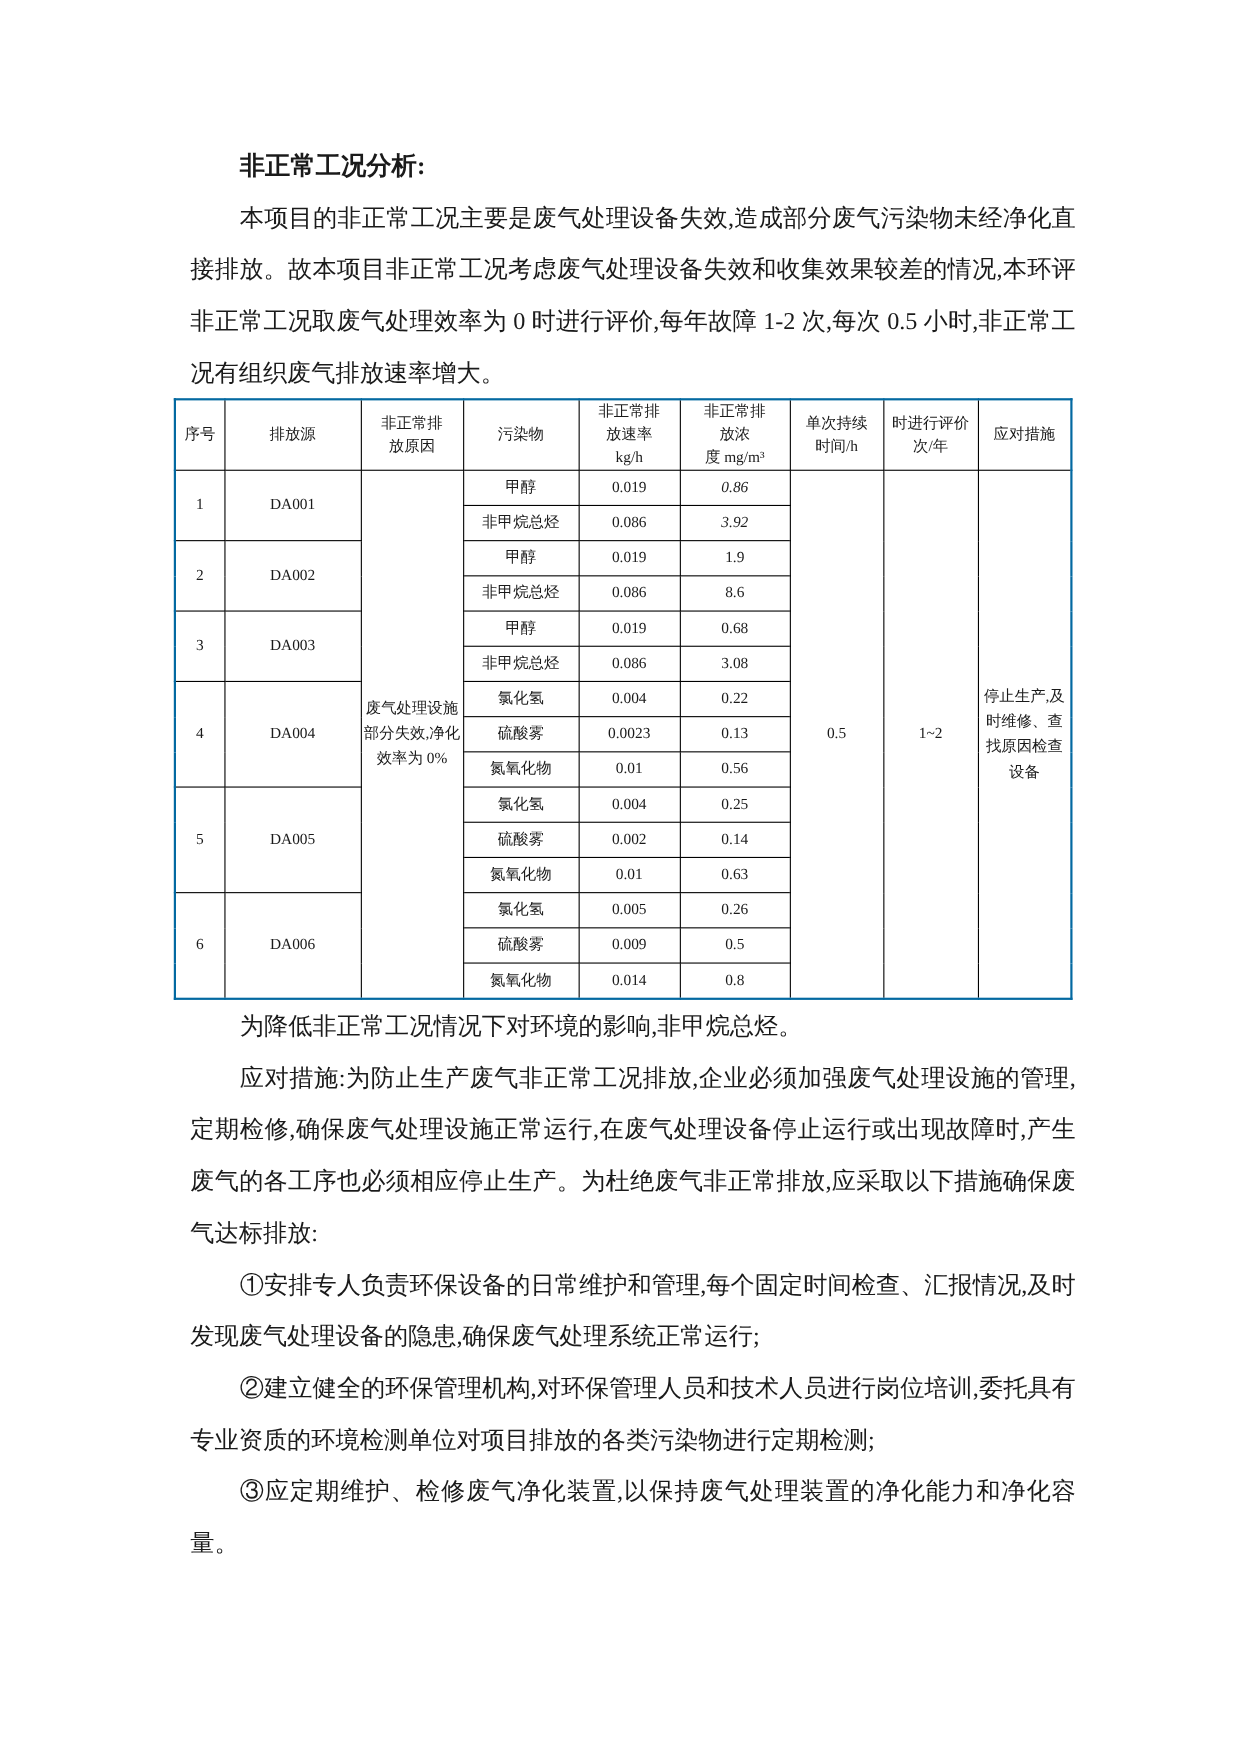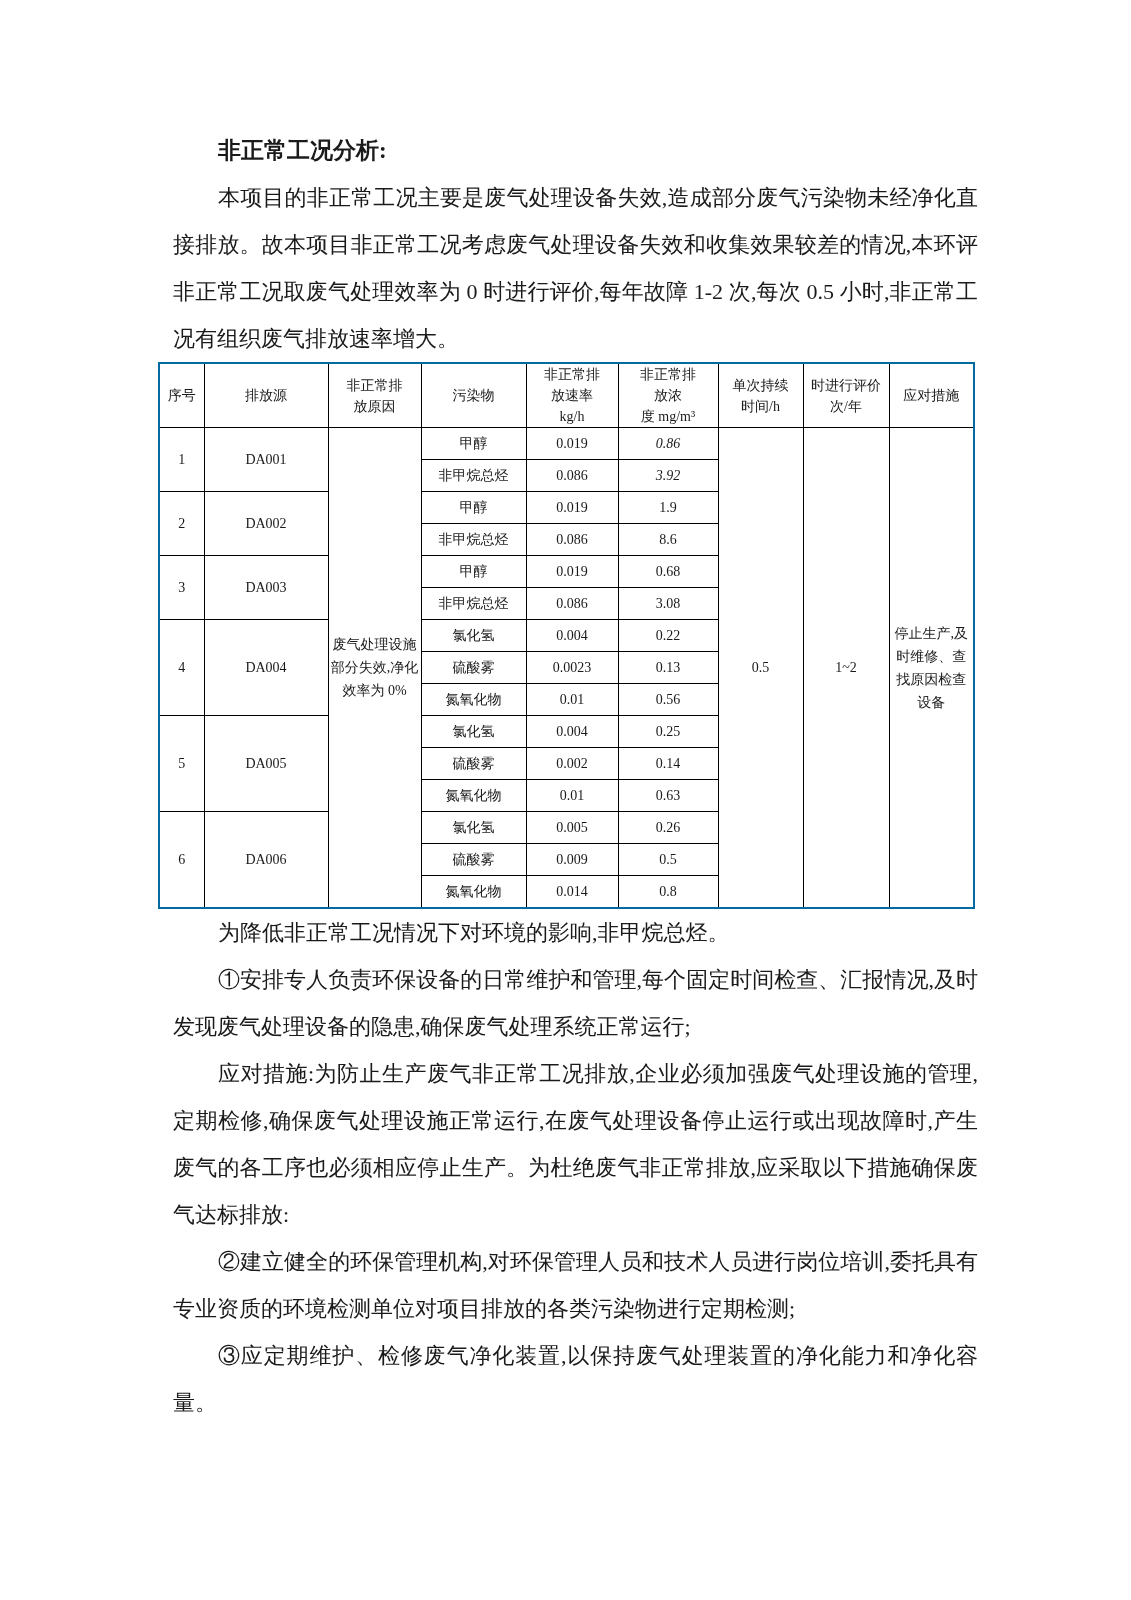--- a/index.html
+++ b/index.html
@@ -206,19 +206,19 @@
         </tr>
         <tr>
           <td>氮氧化物</td>
           <td>0.014</td>
           <td>0.8</td>
         </tr>
       </tbody>
     </table>
 
     <p class="para">为降低非正常工况情况下对环境的影响,非甲烷总烃。</p>
+    <p class="para">应对措施:为防止生产废气非正常工况排放,企业必须加强废气处理设施的管理,定期检修,确保废气处理设施正常运行,在废气处理设备停止运行或出现故障时,产生废气的各工序也必须相应停止生产。为杜绝废气非正常排放,应采取以下措施确保废气达标排放:</p>
     <p class="para">①安排专人负责环保设备的日常维护和管理,每个固定时间检查、汇报情况,及时发现废气处理设备的隐患,确保废气处理系统正常运行;</p>
-    <p class="para">应对措施:为防止生产废气非正常工况排放,企业必须加强废气处理设施的管理,定期检修,确保废气处理设施正常运行,在废气处理设备停止运行或出现故障时,产生废气的各工序也必须相应停止生产。为杜绝废气非正常排放,应采取以下措施确保废气达标排放:</p>
     <p class="para">②建立健全的环保管理机构,对环保管理人员和技术人员进行岗位培训,委托具有专业资质的环境检测单位对项目排放的各类污染物进行定期检测;</p>
     <p class="para">③应定期维护、检修废气净化装置,以保持废气处理装置的净化能力和净化容量。</p>
 
   </div>
 </div>
 
 </body></html>

